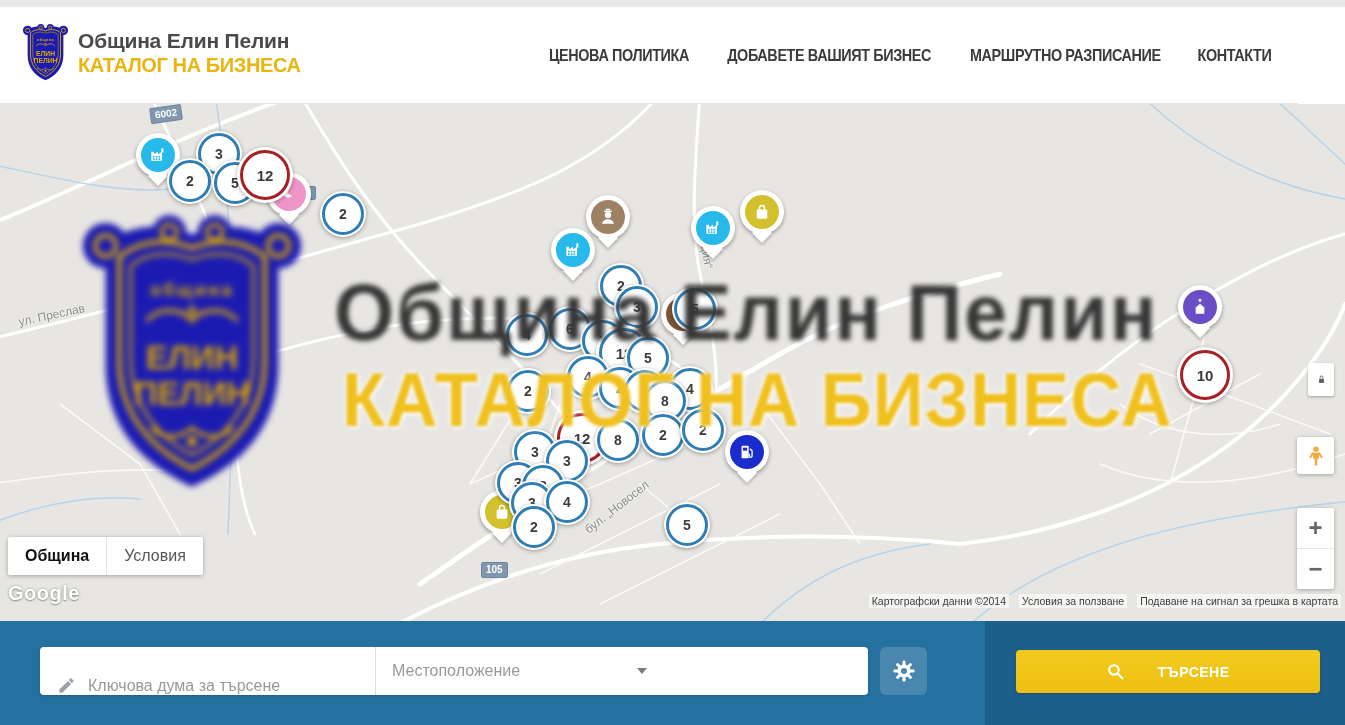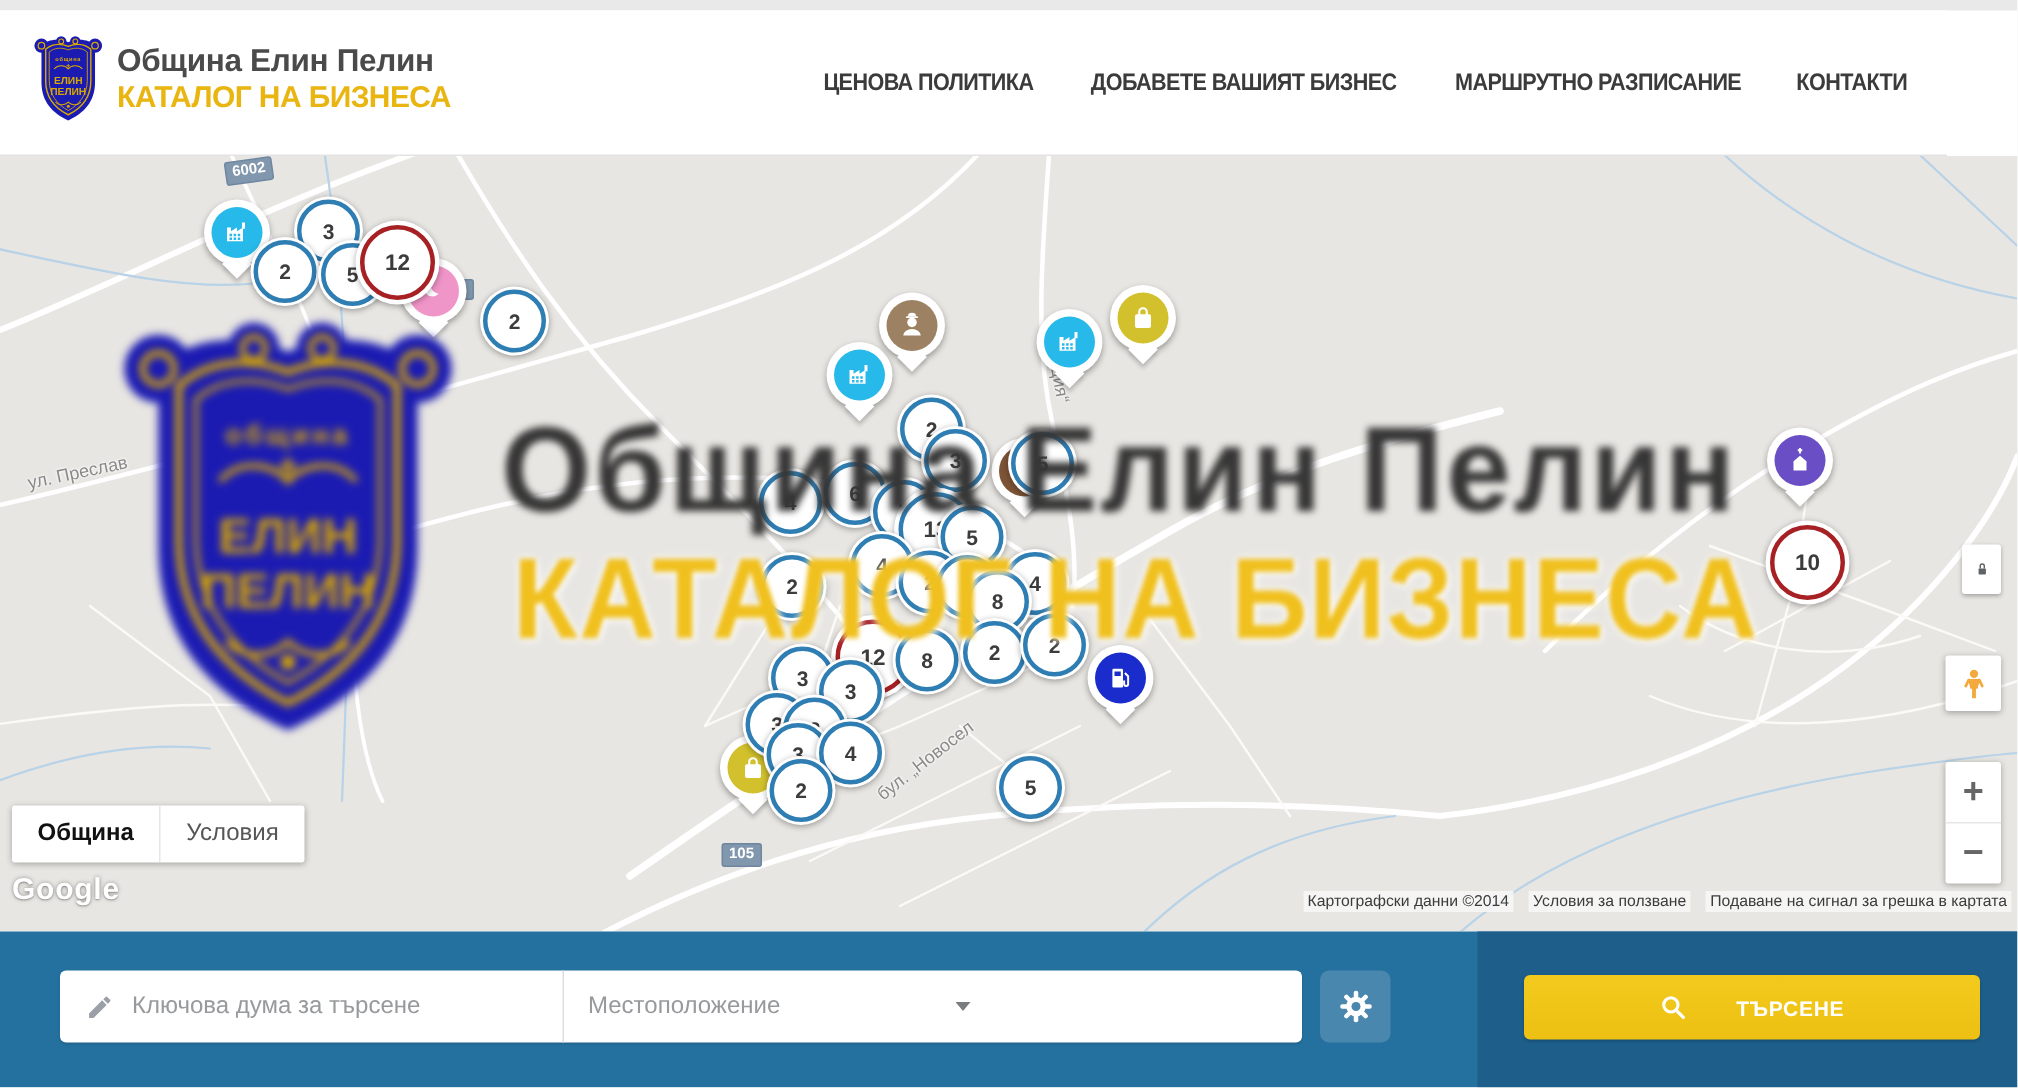--- a/index.html
+++ b/index.html
@@ -48,21 +48,21 @@
   #lockbox{position:absolute;left:1308px;top:259px;width:26px;height:33px;background:#fff;box-shadow:0 1px 3px rgba(0,0,0,.3);border-radius:2px;display:flex;align-items:center;justify-content:center;z-index:60;cursor:pointer;}
   #pegman{position:absolute;left:1297px;top:333px;width:37px;height:37px;background:#fff;box-shadow:0 1px 4px rgba(0,0,0,.3);border-radius:2px;display:flex;align-items:center;justify-content:center;z-index:60;cursor:pointer;}
   #zoomctl{position:absolute;left:1297px;top:404px;width:37px;height:81px;background:#fff;box-shadow:0 1px 4px rgba(0,0,0,.3);border-radius:2px;display:flex;flex-direction:column;z-index:60;}
   .zbtn{flex:1;display:flex;align-items:center;justify-content:center;font-size:24px;font-weight:700;color:#666;cursor:pointer;}
   #zoom-in{border-bottom:1px solid #e6e6e6;}
 
   
   #bar{position:absolute;top:621px;left:0;width:1345px;height:104px;background:#24719f;}
   #bar-right{position:absolute;top:0;left:985px;width:360px;height:104px;background:#1d5e8a;}
   #fields{position:absolute;left:40px;top:26px;width:828px;height:48px;background:#fff;border-radius:4px;display:flex;box-shadow:0 1px 2px rgba(0,0,0,.15);}
-  #kw-wrap{display:flex;align-items:center;width:318px;border-right:1px solid #ddd;padding:0 0 0 17px;}
+  #kw-wrap{display:flex;align-items:flex-end;width:318px;border-right:1px solid #ddd;padding:0 0 0 17px;}
   #kw-wrap svg{width:19px;height:19px;flex:none;}
   #kw{border:0;outline:none;flex:1;font-size:16px;color:#333;padding:0 10px 0 12px;font-family:"Liberation Sans",sans-serif;background:transparent;}
   #kw::placeholder{color:#97999c;}
   .dd{width:255px;display:flex;align-items:center;justify-content:space-between;padding:0 16px;font-size:16px;color:#97999c;cursor:pointer;}
   #dd-cat{border-right:1px solid #ddd;}
   .chev{width:0;height:0;border-left:5px solid transparent;border-right:5px solid transparent;border-top:6px solid #7a7d80;}
   #gearbtn{position:absolute;left:880px;top:26px;width:47px;height:48px;background:#4a87ae;border-radius:6px;display:flex;align-items:center;justify-content:center;cursor:pointer;}
   #gearbtn svg{width:24px;height:24px;}
   #searchbtn{position:absolute;left:1016px;top:29px;width:304px;height:43px;background:linear-gradient(#f2ca1d,#edc013);border-radius:4px;display:flex;align-items:center;justify-content:center;gap:10px;cursor:pointer;box-shadow:0 1px 2px rgba(0,0,0,.2);}
   #searchbtn svg{width:19px;height:19px;}

